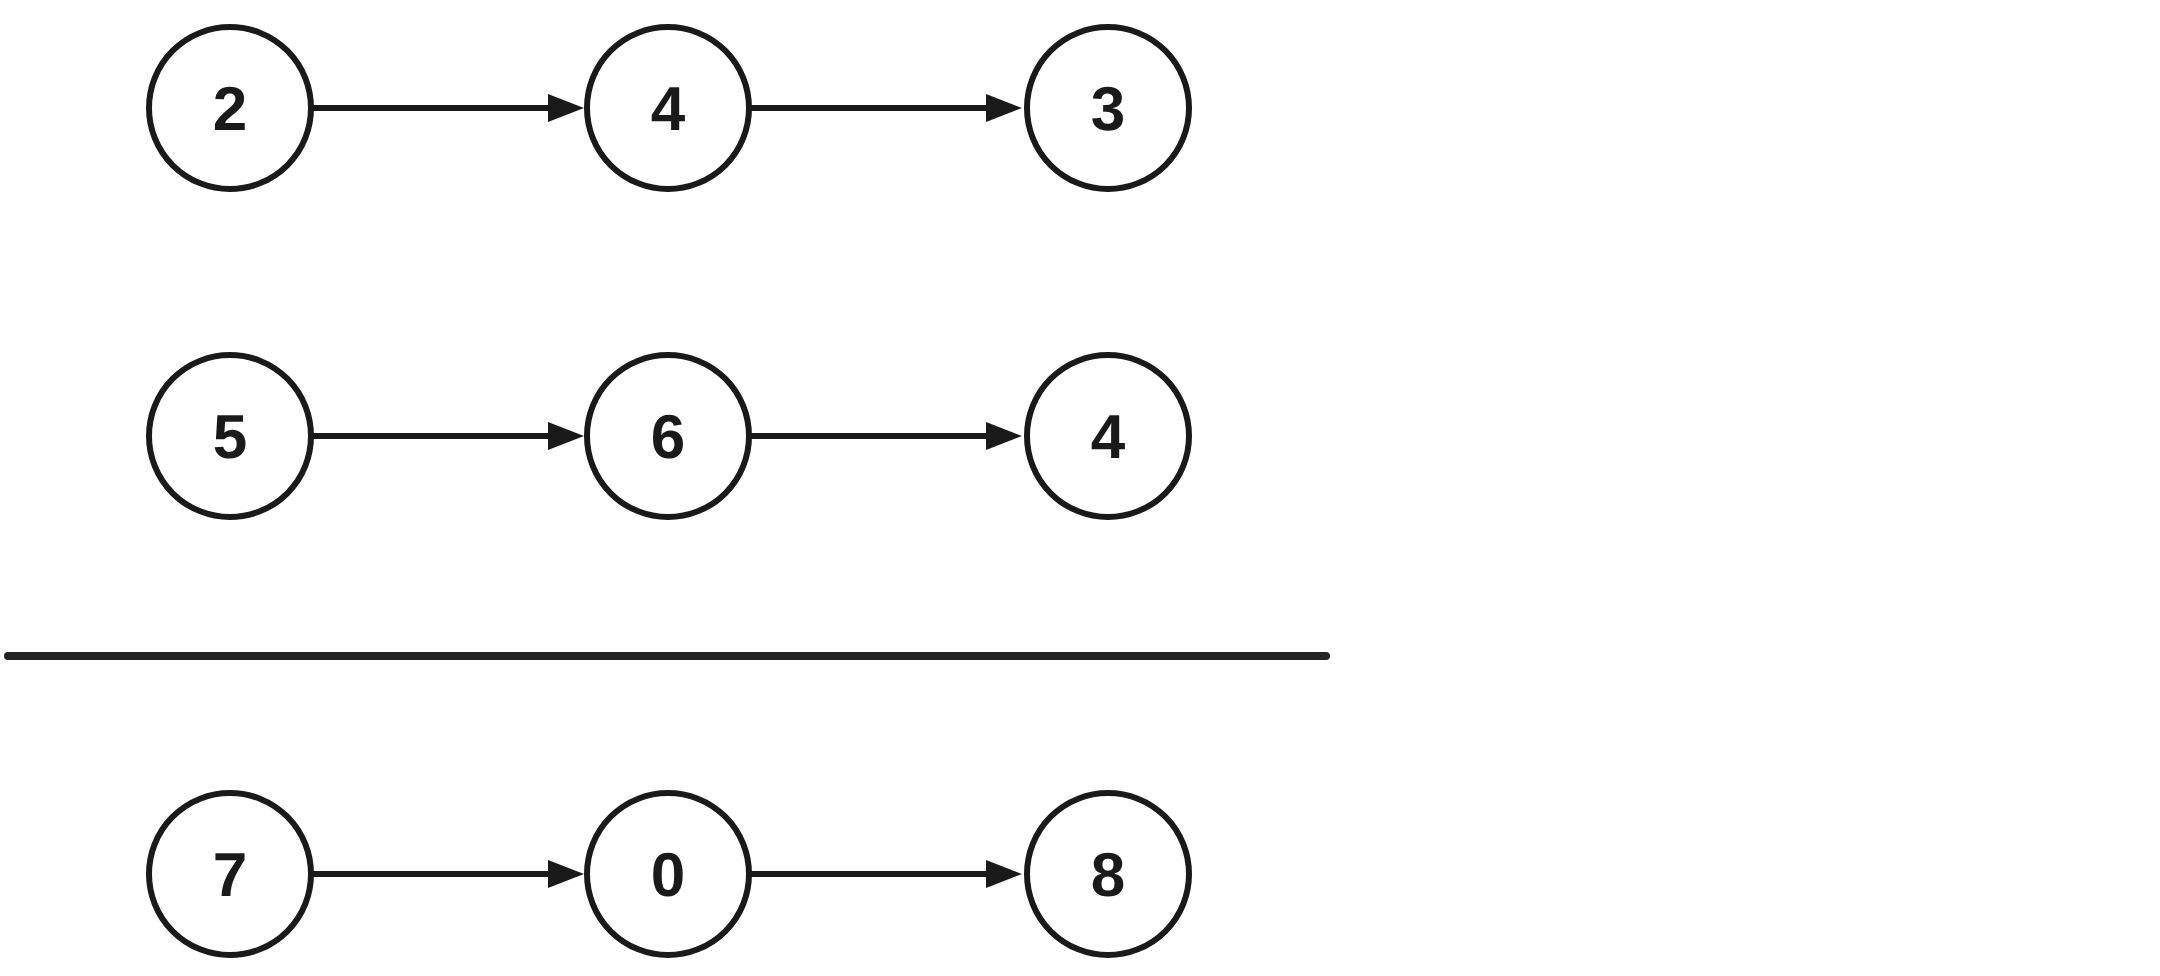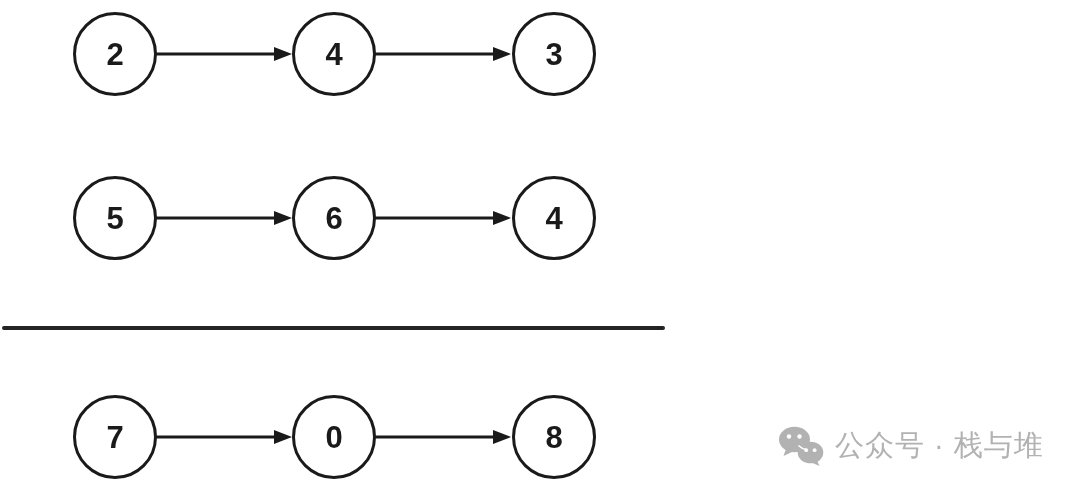--- a/index.html
+++ b/index.html
@@ -140,31 +140,14 @@
     </div>
     <svg class="arrow arrow-2" viewBox="0 0 137 18">
       <line x1="0" y1="9" x2="119" y2="9" stroke="#1a1a1a" stroke-width="3"></line>
       <polygon points="118,2 136,9 118,16" fill="#1a1a1a"></polygon>
     </svg>
     <div class="node node-3">
       <span>8</span>
     </div>
   </div>
 
-  <div class="watermark">
-    <svg width="46" height="40" viewBox="0 0 46 40">
-
-      <ellipse cx="16.5" cy="13.5" rx="15.5" ry="12.8" fill="#b2b2b2"></ellipse>
-      <path d="M8 23 L5.5 30 L14 26 Z" fill="#b2b2b2"></path>
-      <circle cx="11" cy="10.5" r="2.2" fill="#ffffff"></circle>
-      <circle cx="21.5" cy="10.5" r="2.2" fill="#ffffff"></circle>
-
-      <ellipse cx="32.5" cy="26.5" rx="12.8" ry="10.8" fill="#b2b2b2"></ellipse>
-      <path d="M39 34.5 L41.5 40 L33.5 36.5 Z" fill="#b2b2b2"></path>
-      <circle cx="28.2" cy="24.2" r="1.9" fill="#ffffff"></circle>
-      <circle cx="36.6" cy="24.2" r="1.9" fill="#ffffff"></circle>
-
-      <path d="M20.5 19.5 Q24 23 28.5 23.5" stroke="#ffffff" stroke-width="1.6" fill="none"></path>
-    </svg>
-    <span class="wm-text">公众号 · 栈与堆</span>
-  </div>
 
 </div>
 
 </body></html>

